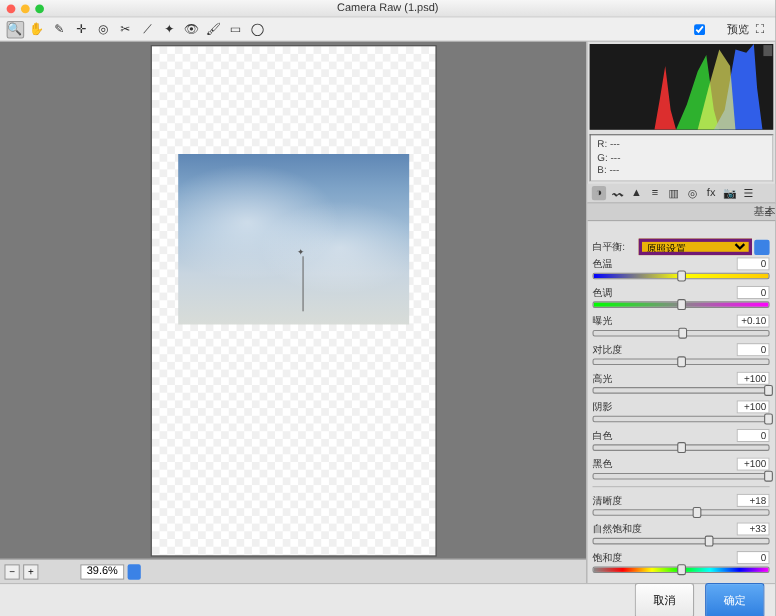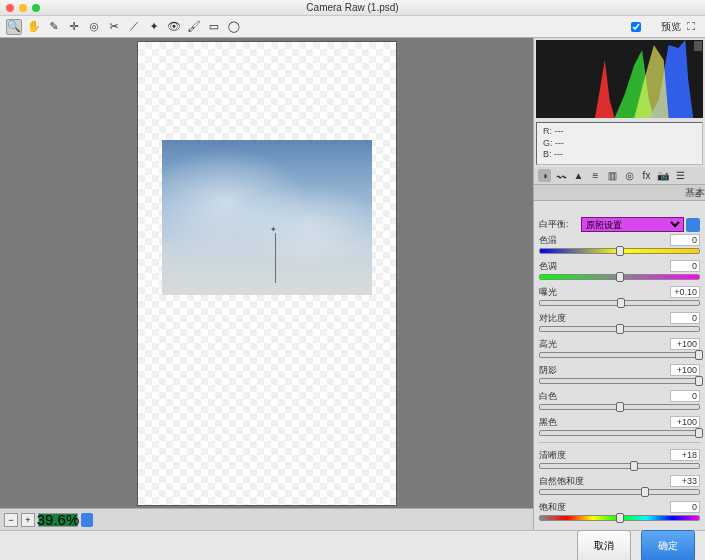--- a/index.html
+++ b/index.html
@@ -24,40 +24,40 @@
 .canvas-area { flex: 1; background: #7a7a7a; display: flex; flex-direction: column; }
 .canvas-inner { flex: 1; display: flex; align-items: center; justify-content: center; }
 .artboard { width: 260px; height: 465px; background: repeating-conic-gradient(#f0f0f0 0 25%, #fff 0 50%) 0 0/14px 14px; border: 1px solid #555; position: relative; }
 .sky-img { position: absolute; left: 24px; top: 98px; width: 210px; height: 155px; background: linear-gradient(to bottom, #5f87b5 0%, #7ea3c7 20%, #a2bed7 45%, #c8d5e0 70%, #d8dcd8 100%); }
 .sky-img::before { content: ""; position: absolute; inset: 0; background: radial-gradient(ellipse at 30% 40%, rgba(255,255,255,0.5), transparent 40%), radial-gradient(ellipse at 70% 55%, rgba(255,255,255,0.4), transparent 35%); }
 .pole { position: absolute; left: 54%; top: 60%; width: 1px; height: 50px; background: #6a6a6a; }
 .pole::before { content: "✦"; position: absolute; top: -8px; left: -5px; font-size: 8px; color: #555; }
 
 .zoom-bar { height: 22px; background: #d8d8d8; border-top: 1px solid #aaa; display: flex; align-items: center; padding: 0 4px; gap: 3px; }
 .zoom-bar .sq { width: 14px; height: 14px; background: #efefef; border: 1px solid #999; font-size: 9px; display: flex; align-items: center; justify-content: center; cursor: pointer; }
-.zoom-bar .zoom-val { width: 40px; height: 14px; background: #15803d; border: 1px solid #999; font-size: 15px; display: flex; align-items: center; justify-content: center; }
+.zoom-bar .zoom-val { width: 40px; height: 14px; background: #ffffff; border: 1px solid #999; font-size: 10px; display: flex; align-items: center; justify-content: center; margin-left: 35px; }
 .zoom-bar .dd { width: 12px; height: 14px; background: #3b82e6; border-radius: 2px; cursor: pointer; }
 
 .side { width: 172px; background: #e0e0e0; border-left: 1px solid #aaa; display: flex; flex-direction: column; }
 .histogram { height: 78px; background: #1a1a1a; margin: 2px; position: relative; overflow: hidden; }
 .histo-nav { width: 8px; height: 10px; background: #555; position: absolute; right: 1px; top: 1px; cursor: pointer; }
 .histo-svg { position: absolute; left: 0; bottom: 0; width: 100%; height: 100%; }
 .rgb-read { background: #efefef; border: 1px inset #bbb; margin: 2px; padding: 3px 6px; font-size: 9px; color: #444; line-height: 1.3; }
 
 .tab-strip { height: 18px; background: #d6d6d6; display: flex; align-items: center; padding: 0 4px; gap: 4px; border-bottom: 1px solid #aaa; }
 .tab-strip .tab-icon { width: 13px; height: 13px; font-size: 10px; color: #333; display: flex; align-items: center; justify-content: center; cursor: pointer; border-radius: 2px; }
 .tab-strip .tab-icon.active { background: #b0b0b0; }
 
 .panel-title { height: 16px; background: #cfcfcf; text-align: right; font-size: 10px; color: #444; line-height: 16px; border-bottom: 1px solid #aaa; position: relative; }
 .panel-title .menu-icon { position: absolute; right: 4px; top: 2px; font-size: 10px; cursor: pointer; }
 
 .panel-body { flex: 1; overflow-y: auto; padding: 16px 5px; }
 .row { display: flex; align-items: center; margin-bottom: 2px; font-size: 9px; color: #333; }
 .row .label { width: 42px; }
-.row select { flex: 1; font-size: 9px; height: 15px; background: #d946ef; border: 1px solid #701a75; }
+.row select { flex: 1; font-size: 9px; height: 15px; background: #eab308; border: 3px solid #701a75; }
 .row .sel-btn { width: 14px; height: 14px; background: #3b82e6; border-radius: 2px; margin-left: 2px; cursor: pointer; }
 
 .slider-row { margin-bottom: 6px; }
 .slider-row .sl-head { display: flex; justify-content: space-between; font-size: 9px; color: #333; margin-bottom: 1px; }
 .slider-row .sl-head .val { width: 30px; text-align: right; border: 1px solid #bbb; background: #fff; padding: 0 2px; height: 12px; line-height: 11px; }
 .slider-row .track { height: 6px; border: 1px solid #888; border-radius: 2px; position: relative; background: #ddd; }
 .slider-row .thumb { position: absolute; top: -3px; width: 8px; height: 10px; background: #e8e8e8; border: 1px solid #666; border-radius: 2px; transform: translateX(-50%); cursor: pointer; }
 .track.rainbow { background: linear-gradient(90deg, #00f, #ff0, #fc0); }
 .track.tint { background: linear-gradient(90deg, #0f0, #888, #f0f); }
 .track.sat { background: linear-gradient(90deg, #888, #f00, #ff0, #0f0, #0ff, #00f, #f0f); }

